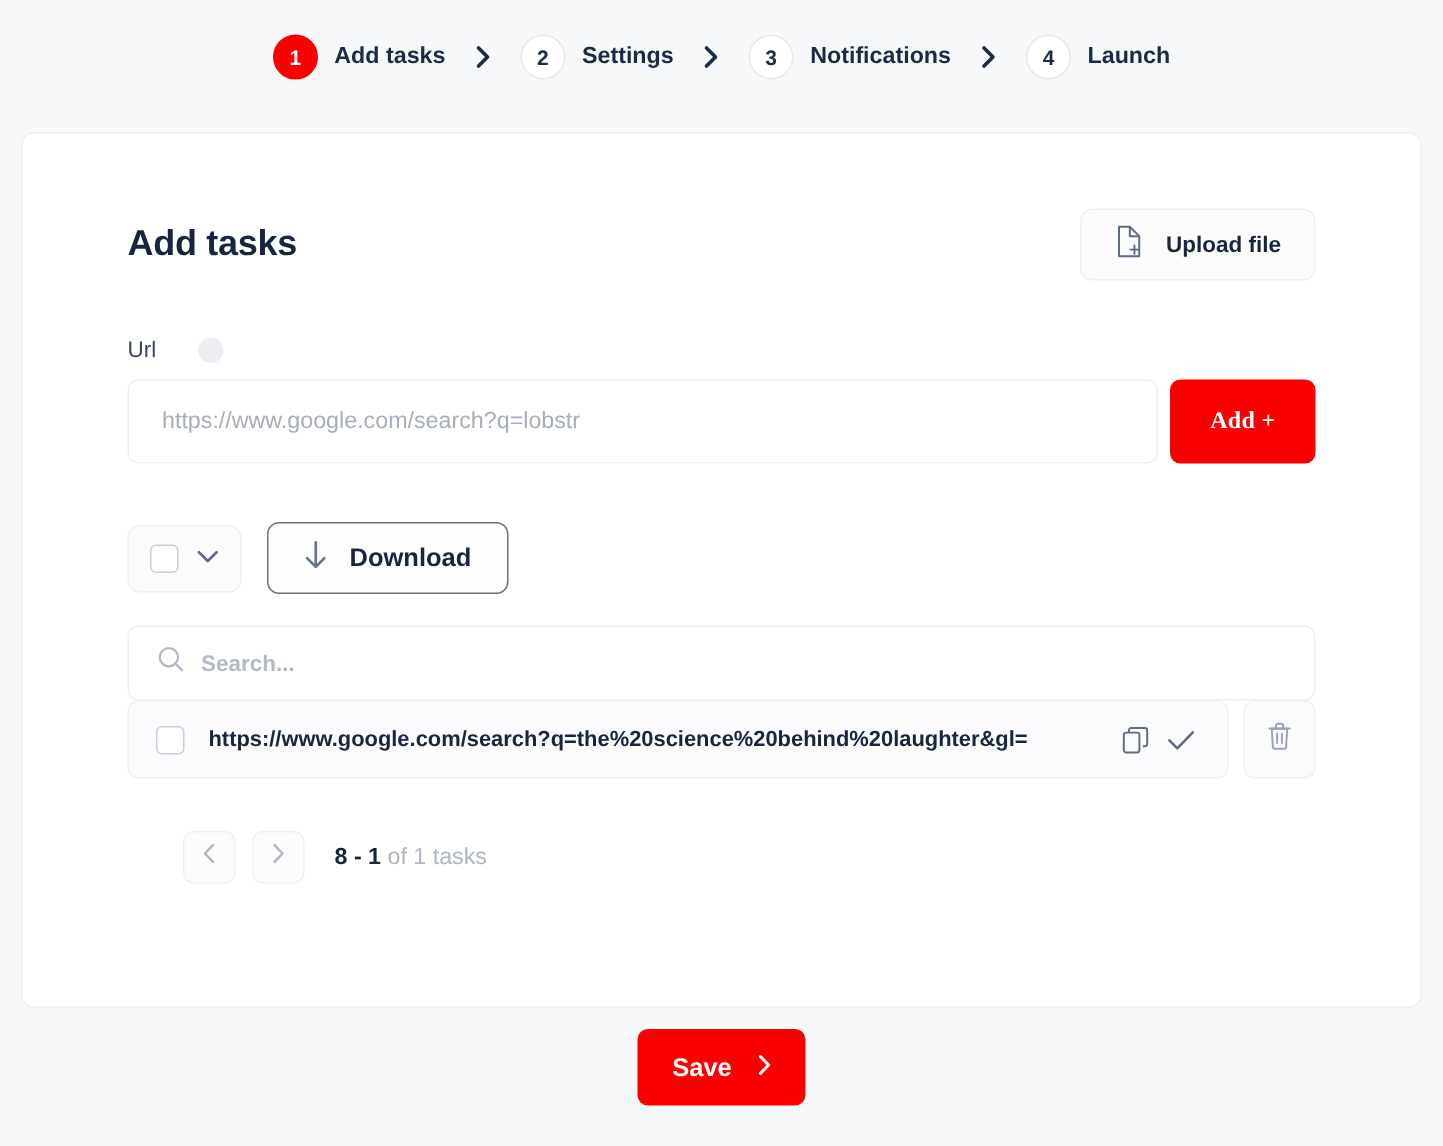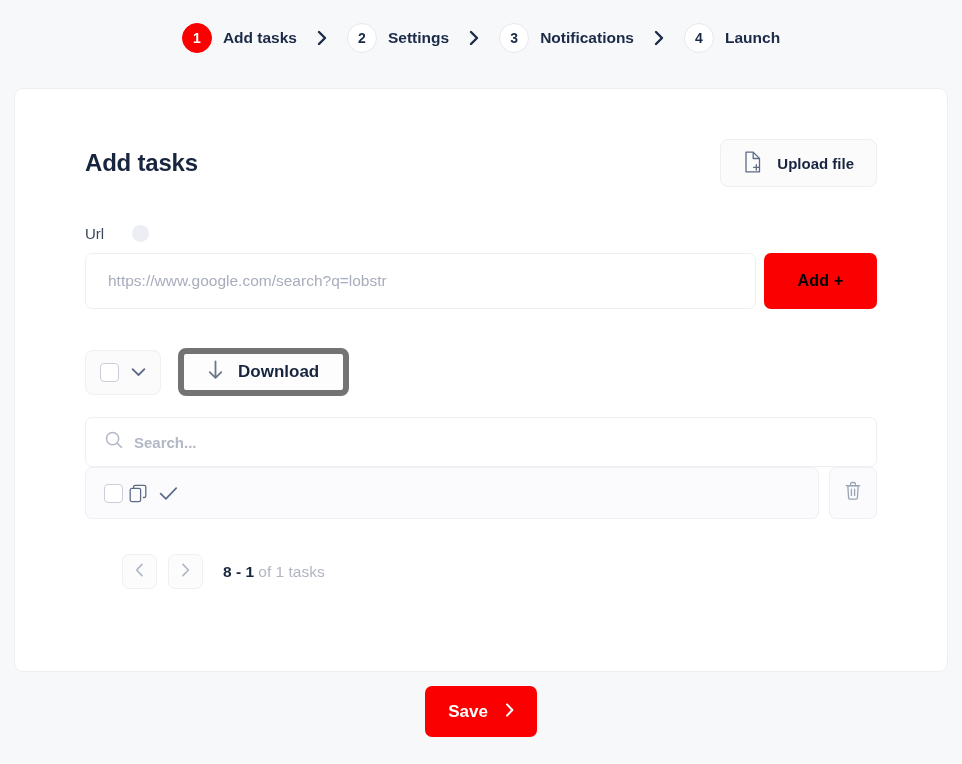--- a/index.html
+++ b/index.html
@@ -136,27 +136,27 @@
     border-radius: 7px;
     background: #ffffff;
     padding: 0 22px;
     font-family: "Liberation Sans", sans-serif;
     font-size: 15.5px;
     color: #17253f;
     outline: none;
   }
   .url-input::placeholder { color: #a8adbd; }
   .add-btn {
-    width: 113px;
+    width: 97px;
     height: 56px;
     border: none;
     border-radius: 7px;
     background: #fa0000;
-    color: #000000;
-    font-family: Liberation Sans, sans-serif;
+    color: #ffffff;
+    font-family: Liberation Serif, serif;
     font-size: 16px;
     font-weight: 700;
     cursor: pointer;
     letter-spacing: 0.2px;
   }
 
   
   .toolbar {
     display: flex;
     align-items: center;
@@ -182,21 +182,21 @@
     background: #ffffff;
     display: block;
     flex: none;
   }
   .download-btn {
     display: flex;
     align-items: center;
     gap: 15px;
     height: 48px;
     padding: 0 24px;
-    border: 6px solid #737373;
+    border: 1px solid #737373;
     border-radius: 8px;
     background: #fdfdfe;
     font-size: 17px;
     font-weight: 700;
     color: #17253f;
     cursor: pointer;
   }
 
   
   .search-wrap {
@@ -423,20 +423,21 @@
         <circle cx="7.6" cy="7.6" r="6.1" stroke="#b3b8c6" stroke-width="1.5"></circle>
         <path d="M12.2 12.2l4.2 4.2" stroke="#b3b8c6" stroke-width="1.5" stroke-linecap="round"></path>
       </svg>
     </span>
     <input class="search-input" type="text" placeholder="Search..." style="">
   </div>
 
   <div class="task-row">
     <div class="task-main">
       <span class="cb"></span>
+      <span class="task-url">https://www.google.com/search?q=the%20science%20behind%20laughter&amp;gl=</span>
       <span class="task-act">
         <svg width="19" height="19" viewBox="0 0 19 19" fill="none" aria-hidden="true">
           <rect x="1.2" y="4.4" width="10.4" height="13.2" rx="1.6" stroke="#5d6b85" stroke-width="1.3"></rect>
           <path d="M4.6 4.2V2.9c0-.9.7-1.6 1.6-1.6h9c.9 0 1.6.7 1.6 1.6v9c0 .9-.7 1.6-1.6 1.6h-1.3" stroke="#5d6b85" stroke-width="1.3"></path>
         </svg>
       </span>
       <span class="task-act">
         <svg width="19" height="15" viewBox="0 0 19 15" fill="none" aria-hidden="true">
           <path d="M1.6 7.6l5.3 5.3L17.2 2.2" stroke="#5d6b85" stroke-width="1.7" stroke-linecap="round" stroke-linejoin="round"></path>
         </svg>

